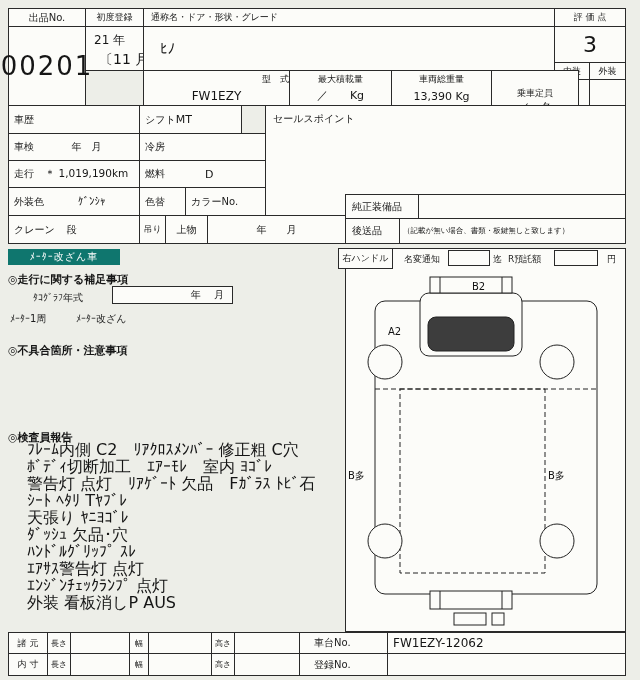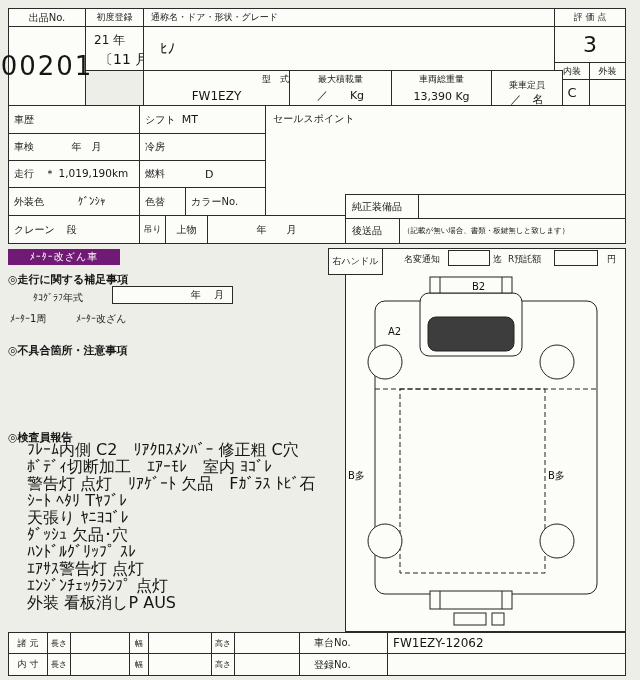--- a/index.html
+++ b/index.html
@@ -12,21 +12,21 @@
   .fx{display:flex;align-items:center}
   .ctr{display:flex;align-items:center;justify-content:center}
   .sb{display:flex;flex-direction:column;justify-content:space-between}
   .lab{font-size:9px;color:#222}
   .lab10{font-size:10px;color:#1c1c1c}
   .val{font-size:11px}
   .big{font-size:26px;letter-spacing:2px}
   .score{font-size:22px}
   .title{font-size:11px;font-weight:bold}
   .rep{font-size:16px;line-height:17px;white-space:nowrap}
-  .badge{position:absolute;background:#701a75;color:#fff;font-size:10px;
+  .badge{position:absolute;background:#0f766e;color:#fff;font-size:10px;
          display:flex;align-items:center;justify-content:center;letter-spacing:1px}
   svg text{font-family:"DejaVu Sans","Liberation Sans",sans-serif;font-size:10px;fill:#111}
 </style>
 </head>
 <body>
 
 <div id="sheet">
 
   <div class="c ctr lab10" style="left:8px;top:8px;width:78px;height:19px">出品No.</div>
   <div class="c ctr big" style="left:8px;top:26px;width:78px;height:80px">00201</div>
@@ -52,31 +52,31 @@
     <span style="text-align:center;font-size:12px">FW1EZY</span>
   </div>
   <div class="c sb" style="left:289px;top:70px;width:103px;height:36px;padding:2px 0">
     <span class="lab" style="text-align:center">最大積載量</span>
     <span class="val" style="text-align:center">／　　Kg</span>
   </div>
   <div class="c sb" style="left:391px;top:70px;width:101px;height:36px;padding:2px 0">
     <span class="lab" style="text-align:center">車両総重量</span>
     <span class="val" style="text-align:center">13,390 Kg</span>
   </div>
-  <div class="c sb" style="left:491px;top:70px;width:72px;height:36px;padding:8px 0">
+  <div class="c sb" style="left:491px;top:70px;width:88px;height:36px;padding:16px 0">
     <span class="lab" style="text-align:center">乗車定員</span>
     <span class="val" style="text-align:center">／　名</span>
   </div>
 
   <div class="c fx" style="left:8px;top:105px;width:132px;height:29px">
     <span class="lab10" style="padding-left:5px">車歴</span>
   </div>
-  <div class="c fx" style="left:139px;top:105px;width:127px;height:29px">
+  <div class="c fx" style="left:139px;top:105px;width:103px;height:29px">
     <span class="lab10" style="padding-left:5px">シフト</span>
-    <span class="val" style="margin-left:6px">MT</span>
+    <span class="val" style="">MT</span>
   </div>
 
   <div class="c fx" style="left:8px;top:133px;width:132px;height:28px">
     <span class="lab10" style="padding-left:5px">車検</span>
     <span class="lab10" style="flex:1;text-align:center">年　月</span>
   </div>
   <div class="c fx" style="left:139px;top:133px;width:127px;height:28px">
     <span class="lab10" style="padding-left:5px">冷房</span>
   </div>
 
@@ -115,21 +115,21 @@
     <span class="lab10" style="padding-left:6px;width:66px;border-right:1px solid #2a2a2a;align-self:stretch;display:flex;align-items:center">純正装備品</span>
   </div>
   <div class="c fx" style="left:345px;top:218px;width:281px;height:26px">
     <span class="lab10" style="padding-left:6px;width:47px;border-right:1px solid #2a2a2a;align-self:stretch;display:flex;align-items:center">後送品</span>
     <span style="font-size:7.5px;padding-left:3px">（記載が無い場合、書類・板鍵無しと致します）</span>
   </div>
 
   <div class="badge" style="left:8px;top:249px;width:112px;height:16px">ﾒｰﾀｰ改ざん車</div>
 
   <div class="c" style="left:345px;top:248px;width:281px;height:384px"></div>
-  <div class="c ctr lab" style="left:328px;top:248px;width:55px;height:27px">右ハンドル</div>
+  <div class="c ctr lab" style="left:338px;top:248px;width:55px;height:21px">右ハンドル</div>
   <div class="t lab" style="left:404px;top:253px">名変通知</div>
   <div class="c" style="left:448px;top:250px;width:42px;height:16px"></div>
   <div class="t lab" style="left:493px;top:253px">迄</div>
   <div class="t lab" style="left:508px;top:253px">R預託額</div>
   <div class="c" style="left:554px;top:250px;width:44px;height:16px"></div>
   <div class="t lab" style="left:607px;top:253px">円</div>
 
   <svg style="position:absolute;left:346px;top:269px" width="279" height="362" viewBox="0 0 279 362">
     <rect x="29" y="32" width="222" height="293" rx="10" fill="#fcfcf9" stroke="#222"></rect>
     <line x1="29" y1="120" x2="251" y2="120" stroke="#222" stroke-dasharray="5,3"></line>

